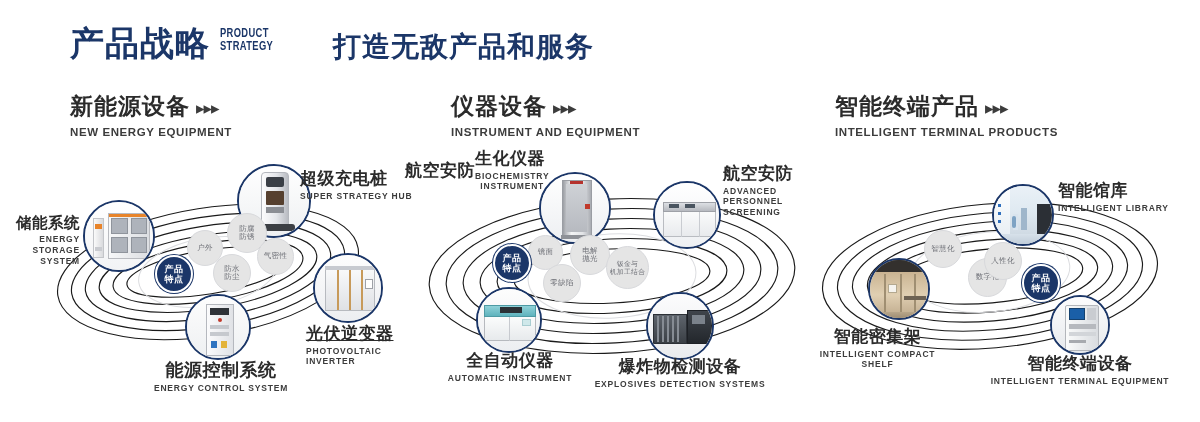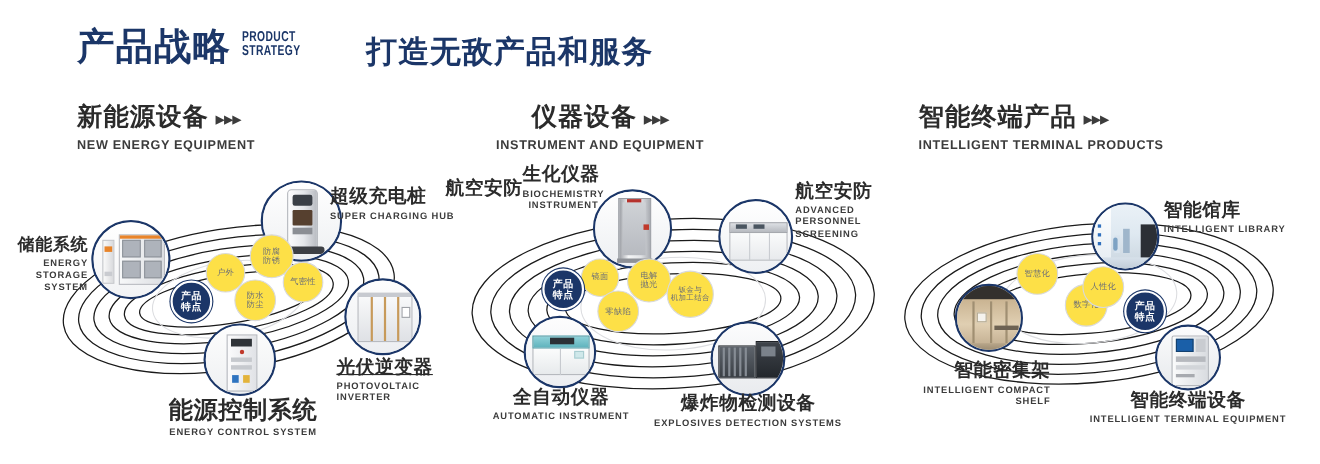--- a/index.html
+++ b/index.html
@@ -39,21 +39,21 @@
 
   
   .node{position:absolute;border-radius:50%;border:2px solid #1b3668;
         background:#e9ecef;overflow:hidden;box-sizing:border-box;}
   .node .ph{position:absolute;left:0;top:0;right:0;bottom:0;}
 
   
   .feat{position:absolute;border-radius:50%;box-sizing:border-box;
         display:flex;align-items:center;justify-content:center;text-align:center;
         line-height:1.12;}
-  .feat.ghost{border:1px solid #d8d9dc;background:#fde047;color:#6d6f76;
+  .feat.ghost{border:1px solid #d8d9dc;background:#e5e5e5;color:#6d6f76;
         font-size:7.5px;letter-spacing:.3px;}
   .feat.core{background:#1b3668;color:#fff;font-size:9px;font-weight:bold;
         border:2px solid #fff;box-shadow:0 0 0 1px #1b3668;letter-spacing:.5px;}
 
   
   .cap{position:absolute;}
   .cap .cn{font-size:15.5px;font-weight:bold;color:#2b2b2b;line-height:1.05;letter-spacing:.5px;white-space:nowrap;}
   .cap .en{font-size:8.5px;font-weight:bold;color:#3c3c3c;letter-spacing:.8px;margin-top:3px;line-height:1.25;}
   .cap.r{text-align:right;}
   .cap.c{text-align:center;}
@@ -73,21 +73,21 @@
   </div>
   <div class="hdr-sub">打造无敌产品和服务</div>
 
   <div class="sec" style="left:70px;top:95px;">
     <div class="cn">
       <span>新能源设备</span><span class="arw">▸▸▸</span>
     </div>
     <div class="en">NEW ENERGY EQUIPMENT</div>
   </div>
 
-  <div class="sec" style="left:451px;top:95px;text-align:center;">
+  <div class="sec" style="left:451px;top:95px;">
     <div class="cn">
       <span>仪器设备</span><span class="arw">▸▸▸</span>
     </div>
     <div class="en">INSTRUMENT AND EQUIPMENT</div>
   </div>
 
   <div class="sec" style="left:835px;top:95px;">
     <div class="cn">
       <span>智能终端产品</span><span class="arw">▸▸▸</span>
     </div>
@@ -130,21 +130,21 @@
       <div class="ph" style="background:linear-gradient(180deg,#ffffff,#eef0f2);">
         <div class="dv" style="left:22px;top:6px;width:28px;height:54px;background:linear-gradient(90deg,#fcfcfd 0%,#e4e6ea 55%,#b9bcc2 100%);border-radius:4px 4px 2px 2px;border:1px solid #b4b7bd;"></div>
         <div class="dv" style="left:27px;top:11px;width:18px;height:10px;background:#3a3f46;border-radius:2px;"></div>
         <div class="dv" style="left:27px;top:25px;width:18px;height:14px;background:#56402f;border-radius:1px;"></div>
         <div class="dv" style="left:27px;top:41px;width:18px;height:6px;background:#8b8e94;"></div>
         <div class="dv" style="left:18px;top:58px;width:38px;height:7px;background:#3c3f44;border-radius:3px;"></div>
       </div>
     </div>
     <div class="cap" style="left:300px;top:20px;">
       <div class="cn" style="font-size:17px;">超级充电桩</div>
-      <div class="en">SUPER CHARGING HUB</div>
+      <div class="en">SUPER STRATEGY HUB</div>
     </div>
 
     <div class="node" style="left:313px;top:103px;width:70px;height:70px;">
       <div class="ph" style="background:linear-gradient(180deg,#fdfdfd,#eceef1);">
         <div class="dv" style="left:10px;top:14px;width:50px;height:42px;background:linear-gradient(180deg,#f8f9fa,#dfe1e5);border:1px solid #b7babf;"></div>
         <div class="dv" style="left:10px;top:11px;width:50px;height:4px;background:#c7cad0;"></div>
         <div class="dv" style="left:22px;top:15px;width:1.5px;height:40px;background:#c79a5a;"></div>
         <div class="dv" style="left:34px;top:15px;width:1.5px;height:40px;background:#c79a5a;"></div>
         <div class="dv" style="left:46px;top:15px;width:1.5px;height:40px;background:#c79a5a;"></div>
         <div class="dv" style="left:50px;top:24px;width:8px;height:10px;background:#ffffff;border:1px solid #9ea1a7;"></div>
@@ -160,21 +160,21 @@
         <div class="dv" style="left:19px;top:8px;width:28px;height:52px;background:linear-gradient(90deg,#fbfbfc,#e0e2e6);border:1px solid #b5b8be;"></div>
         <div class="dv" style="left:23px;top:12px;width:19px;height:7px;background:#2f3338;"></div>
         <div class="dv" style="left:31px;top:22px;width:4px;height:4px;border-radius:50%;background:#c0392b;"></div>
         <div class="dv" style="left:23px;top:29px;width:19px;height:4px;background:#c6c9ce;"></div>
         <div class="dv" style="left:23px;top:36px;width:19px;height:4px;background:#c6c9ce;"></div>
         <div class="dv" style="left:24px;top:45px;width:6px;height:7px;background:#2f74c0;"></div>
         <div class="dv" style="left:34px;top:45px;width:6px;height:7px;background:#e3b33a;"></div>
       </div>
     </div>
     <div class="cap c" style="left:96px;top:211px;width:250px;">
-      <div class="cn" style="font-size:22px;">能源控制系统</div>
+      <div class="cn" style="font-size:18px;">能源控制系统</div>
       <div class="en">ENERGY CONTROL SYSTEM</div>
     </div>
 
     <div class="feat ghost" style="left:187px;top:80px;width:36px;height:36px;white-space:pre-line;">户外</div>
     <div class="feat ghost" style="left:227px;top:63px;width:40px;height:40px;white-space:pre-line;">防腐
 防锈</div>
     <div class="feat ghost" style="left:213px;top:104px;width:38px;height:38px;white-space:pre-line;">防水
 防尘</div>
     <div class="feat ghost" style="left:257px;top:88px;width:37px;height:37px;white-space:pre-line;">气密性</div>
     <div class="feat core" style="left:155px;top:105px;width:38px;height:38px;white-space:pre-line;">产品
@@ -319,21 +319,21 @@
       <div class="ph" style="background:linear-gradient(180deg,#2c2a28 0%,#c9b391 20%,#e0cfb2 60%,#bda98b 100%);">
         <div class="dv" style="left:0;top:0;width:62px;height:12px;background:#33302d;"></div>
         <div class="dv" style="left:14px;top:14px;width:2px;height:38px;background:#a08f72;"></div>
         <div class="dv" style="left:30px;top:14px;width:2px;height:38px;background:#a08f72;"></div>
         <div class="dv" style="left:44px;top:14px;width:2px;height:38px;background:#a08f72;"></div>
         <div class="dv" style="left:18px;top:24px;width:9px;height:9px;background:#f5f3ee;border:1px solid #b3a88f;"></div>
         <div class="dv" style="left:34px;top:36px;width:22px;height:4px;background:#6d6253;"></div>
         <div class="dv" style="left:0;top:52px;width:62px;height:10px;background:linear-gradient(180deg,#b8a68a,#8d7d64);"></div>
       </div>
     </div>
-    <div class="cap r" style="left:0px;top:178px;width:155px;">
+    <div class="cap r" style="left:0px;top:178px;width:155px;text-align:center;">
       <div class="cn" style="font-size:17px;">智能密集架</div>
       <div class="en" style="white-space:pre-line">INTELLIGENT COMPACT
 SHELF</div>
     </div>
 
     <div class="feat ghost" style="left:124px;top:80px;width:38px;height:38px;white-space:pre-line;">智慧化</div>
     <div class="feat ghost" style="left:168px;top:108px;width:39px;height:39px;white-space:pre-line;">数字化</div>
     <div class="feat ghost" style="left:184px;top:92px;width:38px;height:38px;white-space:pre-line;">人性化</div>
     <div class="feat core" style="left:222px;top:114px;width:38px;height:38px;white-space:pre-line;">产品
 特点</div>

